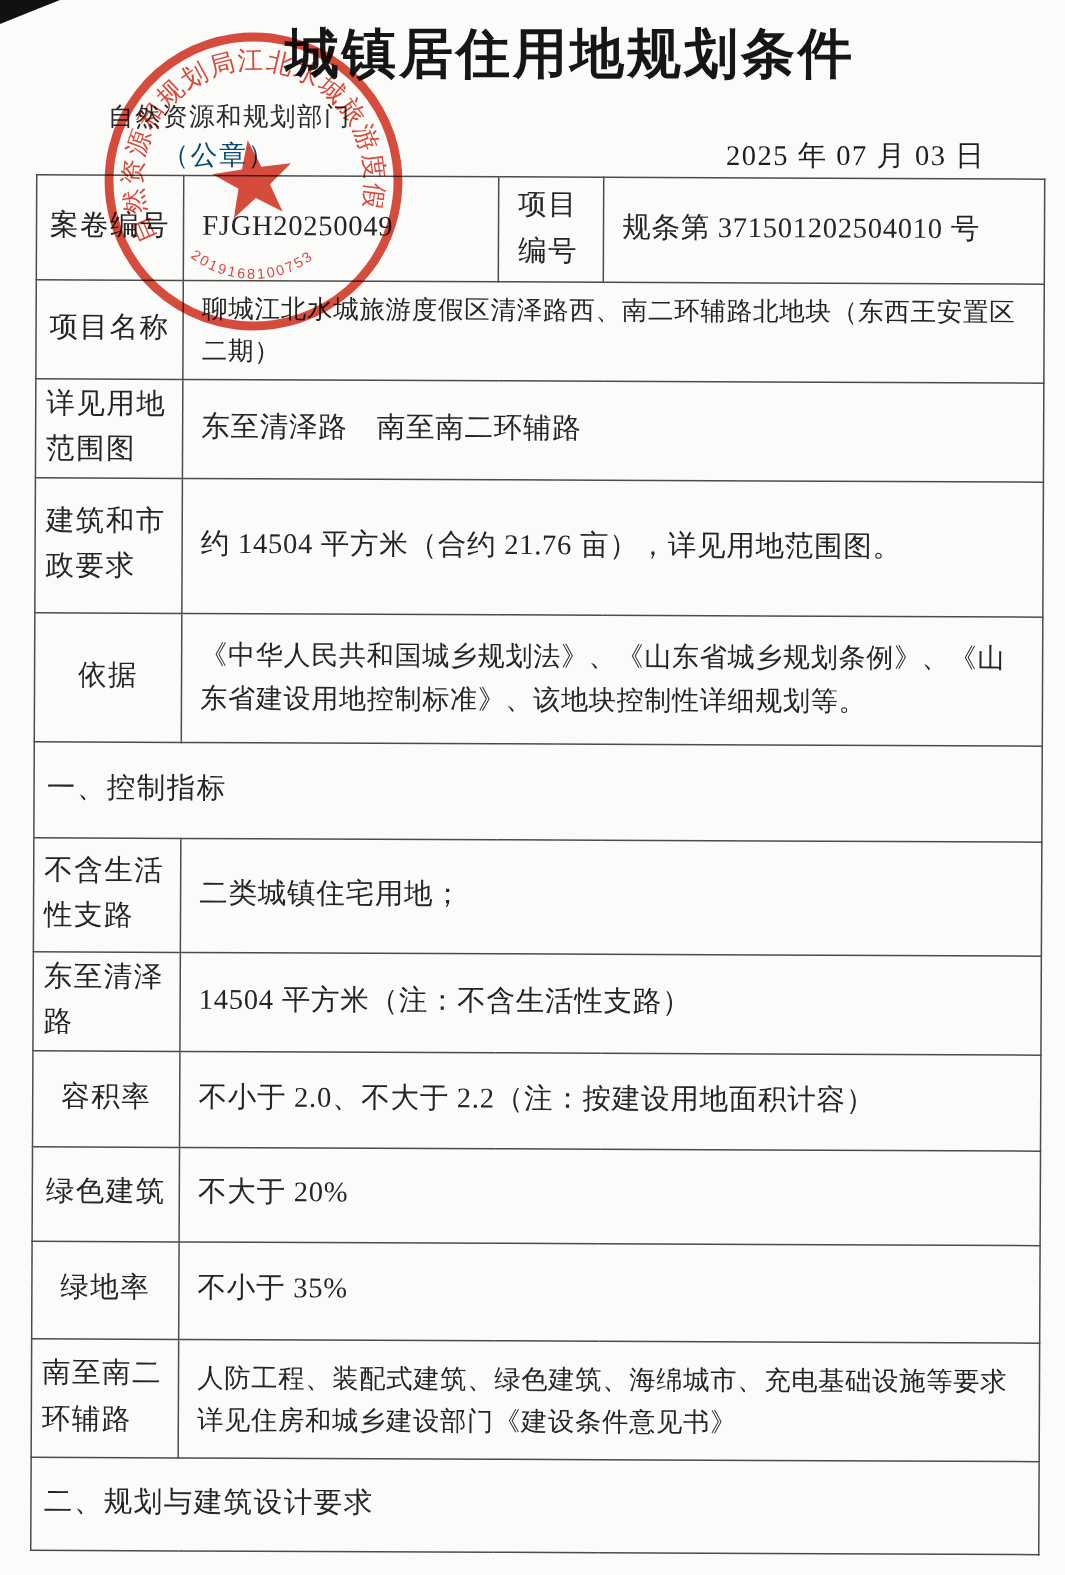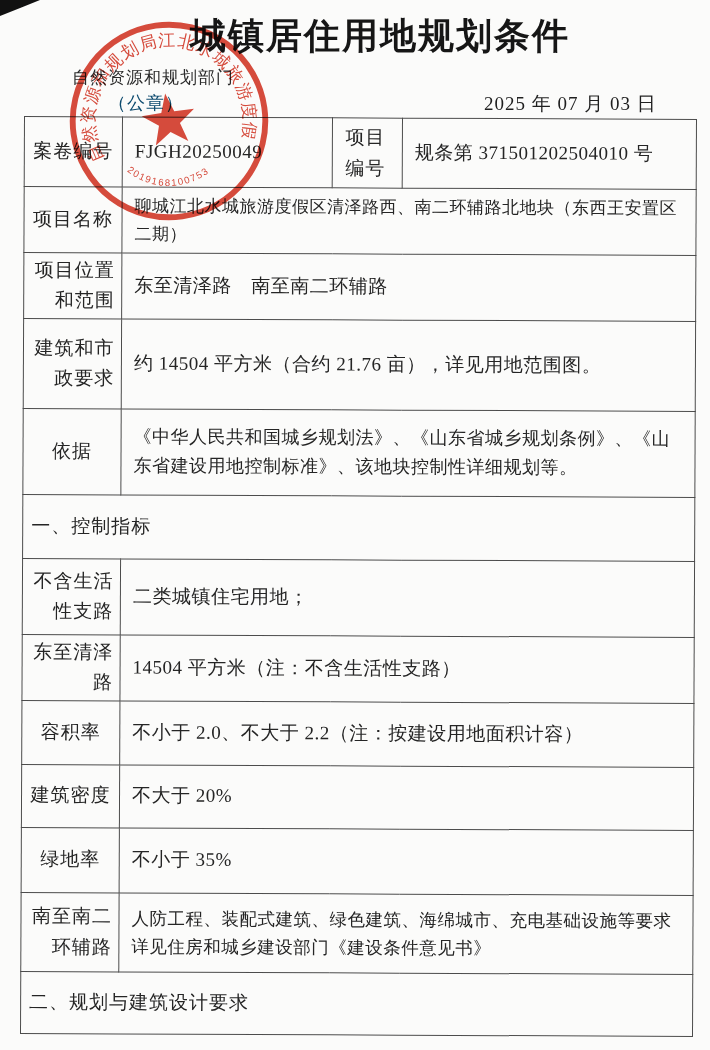--- a/index.html
+++ b/index.html
@@ -27,21 +27,21 @@
   .tablewrap{position:absolute;left:24px;top:116px;transform:rotate(0.25deg);transform-origin:0 0;}
   table{border-collapse:collapse;table-layout:fixed;width:672px;background:transparent;}
   td{
     border:1.6px solid #4c4c4c;
     vertical-align:middle;
     font-size:19px;
     color:#252525;
     line-height:1.6;
   }
   td.lab{text-align:center;padding:2px 4px;letter-spacing:1px;}
-  td.lab .wrapbox{display:inline-block;max-width:84px;text-align:right;}
+  td.lab .wrapbox{display:inline-block;max-width:84px;text-align:left;}
   td.lab2 .wrapbox{display:inline-block;max-width:44px;text-align:left;}
   td.val{text-align:left;padding:2px 8px 2px 12px;letter-spacing:0.5px;}
   td.sec{text-align:left;padding:2px 8px;letter-spacing:1px;}
   .fs17{font-size:17px;}
   .fs175{font-size:17.5px;}
   .fs18{font-size:18px;}
   .w550{display:inline-block;max-width:550px;}
   .w552{display:inline-block;max-width:552px;}
   .h70{height:70px;}.h66{height:66px;}.h61{height:61px;}.h90{height:90px;}
   .h86{height:86px;}.h64{height:64px;}.h76{height:76px;}.h62{height:62px;}
@@ -80,21 +80,21 @@
         <td class="lab lab2"><span class="wrapbox">项目编号</span></td>
         <td class="val">规条第 371501202504010 号</td>
       </tr>
 
       <tr class="h66">
         <td class="lab"><span class="wrapbox">项目名称</span></td>
         <td class="val fs17" colspan="3"><span class="w550">聊城江北水城旅游度假区清泽路西、南二环辅路北地块（东西王安置区二期）</span></td>
       </tr>
 
       <tr class="h61">
-        <td class="lab"><span class="wrapbox">项目位置和范围</span></td>
+        <td class="lab"><span class="wrapbox">详见用地范围图</span></td>
         <td class="val" colspan="3">东至清泽路　南至南二环辅路</td>
       </tr>
 
       <tr class="h90">
         <td class="lab"><span class="wrapbox">建筑和市政要求</span></td>
         <td class="val" colspan="3">约 14504 平方米（合约 21.76 亩），详见用地范围图。</td>
       </tr>
 
       <tr class="h86">
         <td class="lab"><span class="wrapbox">依据</span></td>
@@ -114,21 +114,21 @@
         <td class="lab"><span class="wrapbox">东至清泽路</span></td>
         <td class="val" colspan="3">14504 平方米（注：不含生活性支路）</td>
       </tr>
 
       <tr class="h64">
         <td class="lab">容积率</td>
         <td class="val" colspan="3">不小于 2.0、不大于 2.2（注：按建设用地面积计容）</td>
       </tr>
 
       <tr class="h63">
-        <td class="lab">建筑密度</td>
+        <td class="lab">绿色建筑</td>
         <td class="val" colspan="3">不大于 20%</td>
       </tr>
 
       <tr class="h65">
         <td class="lab">绿地率</td>
         <td class="val" colspan="3">不小于 35%</td>
       </tr>
 
       <tr class="h79">
         <td class="lab"><span class="wrapbox">南至南二环辅路</span></td>

